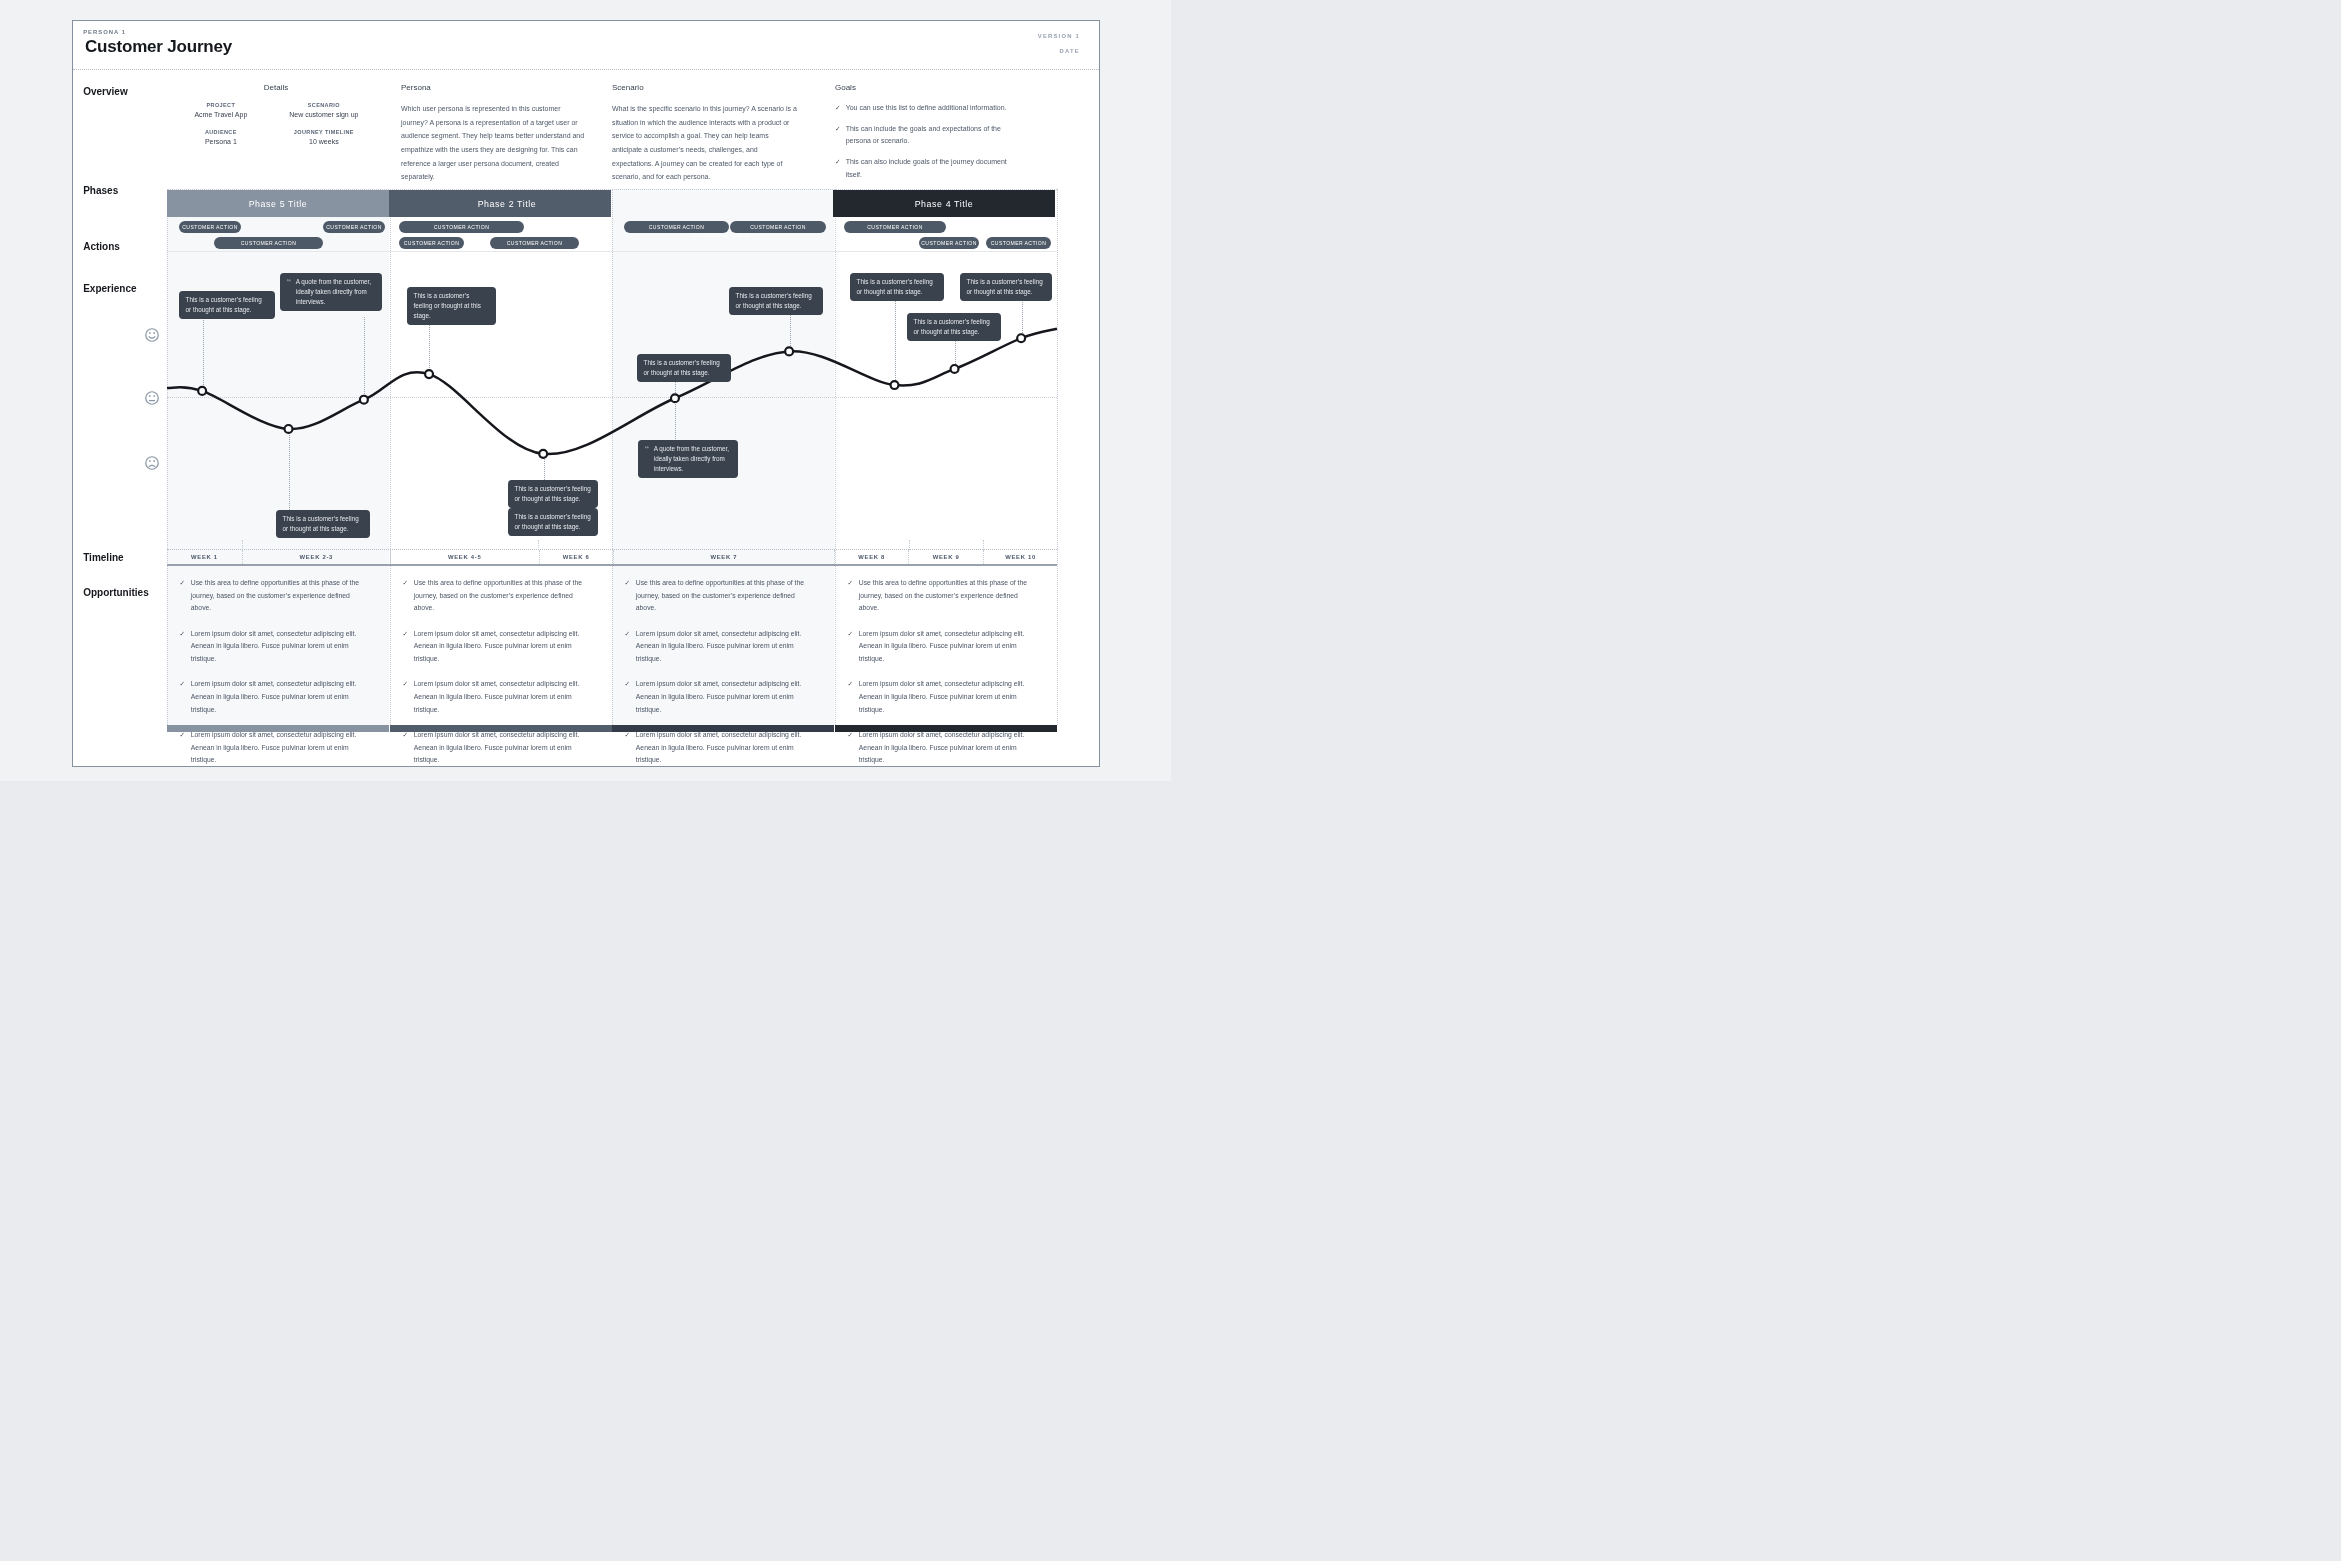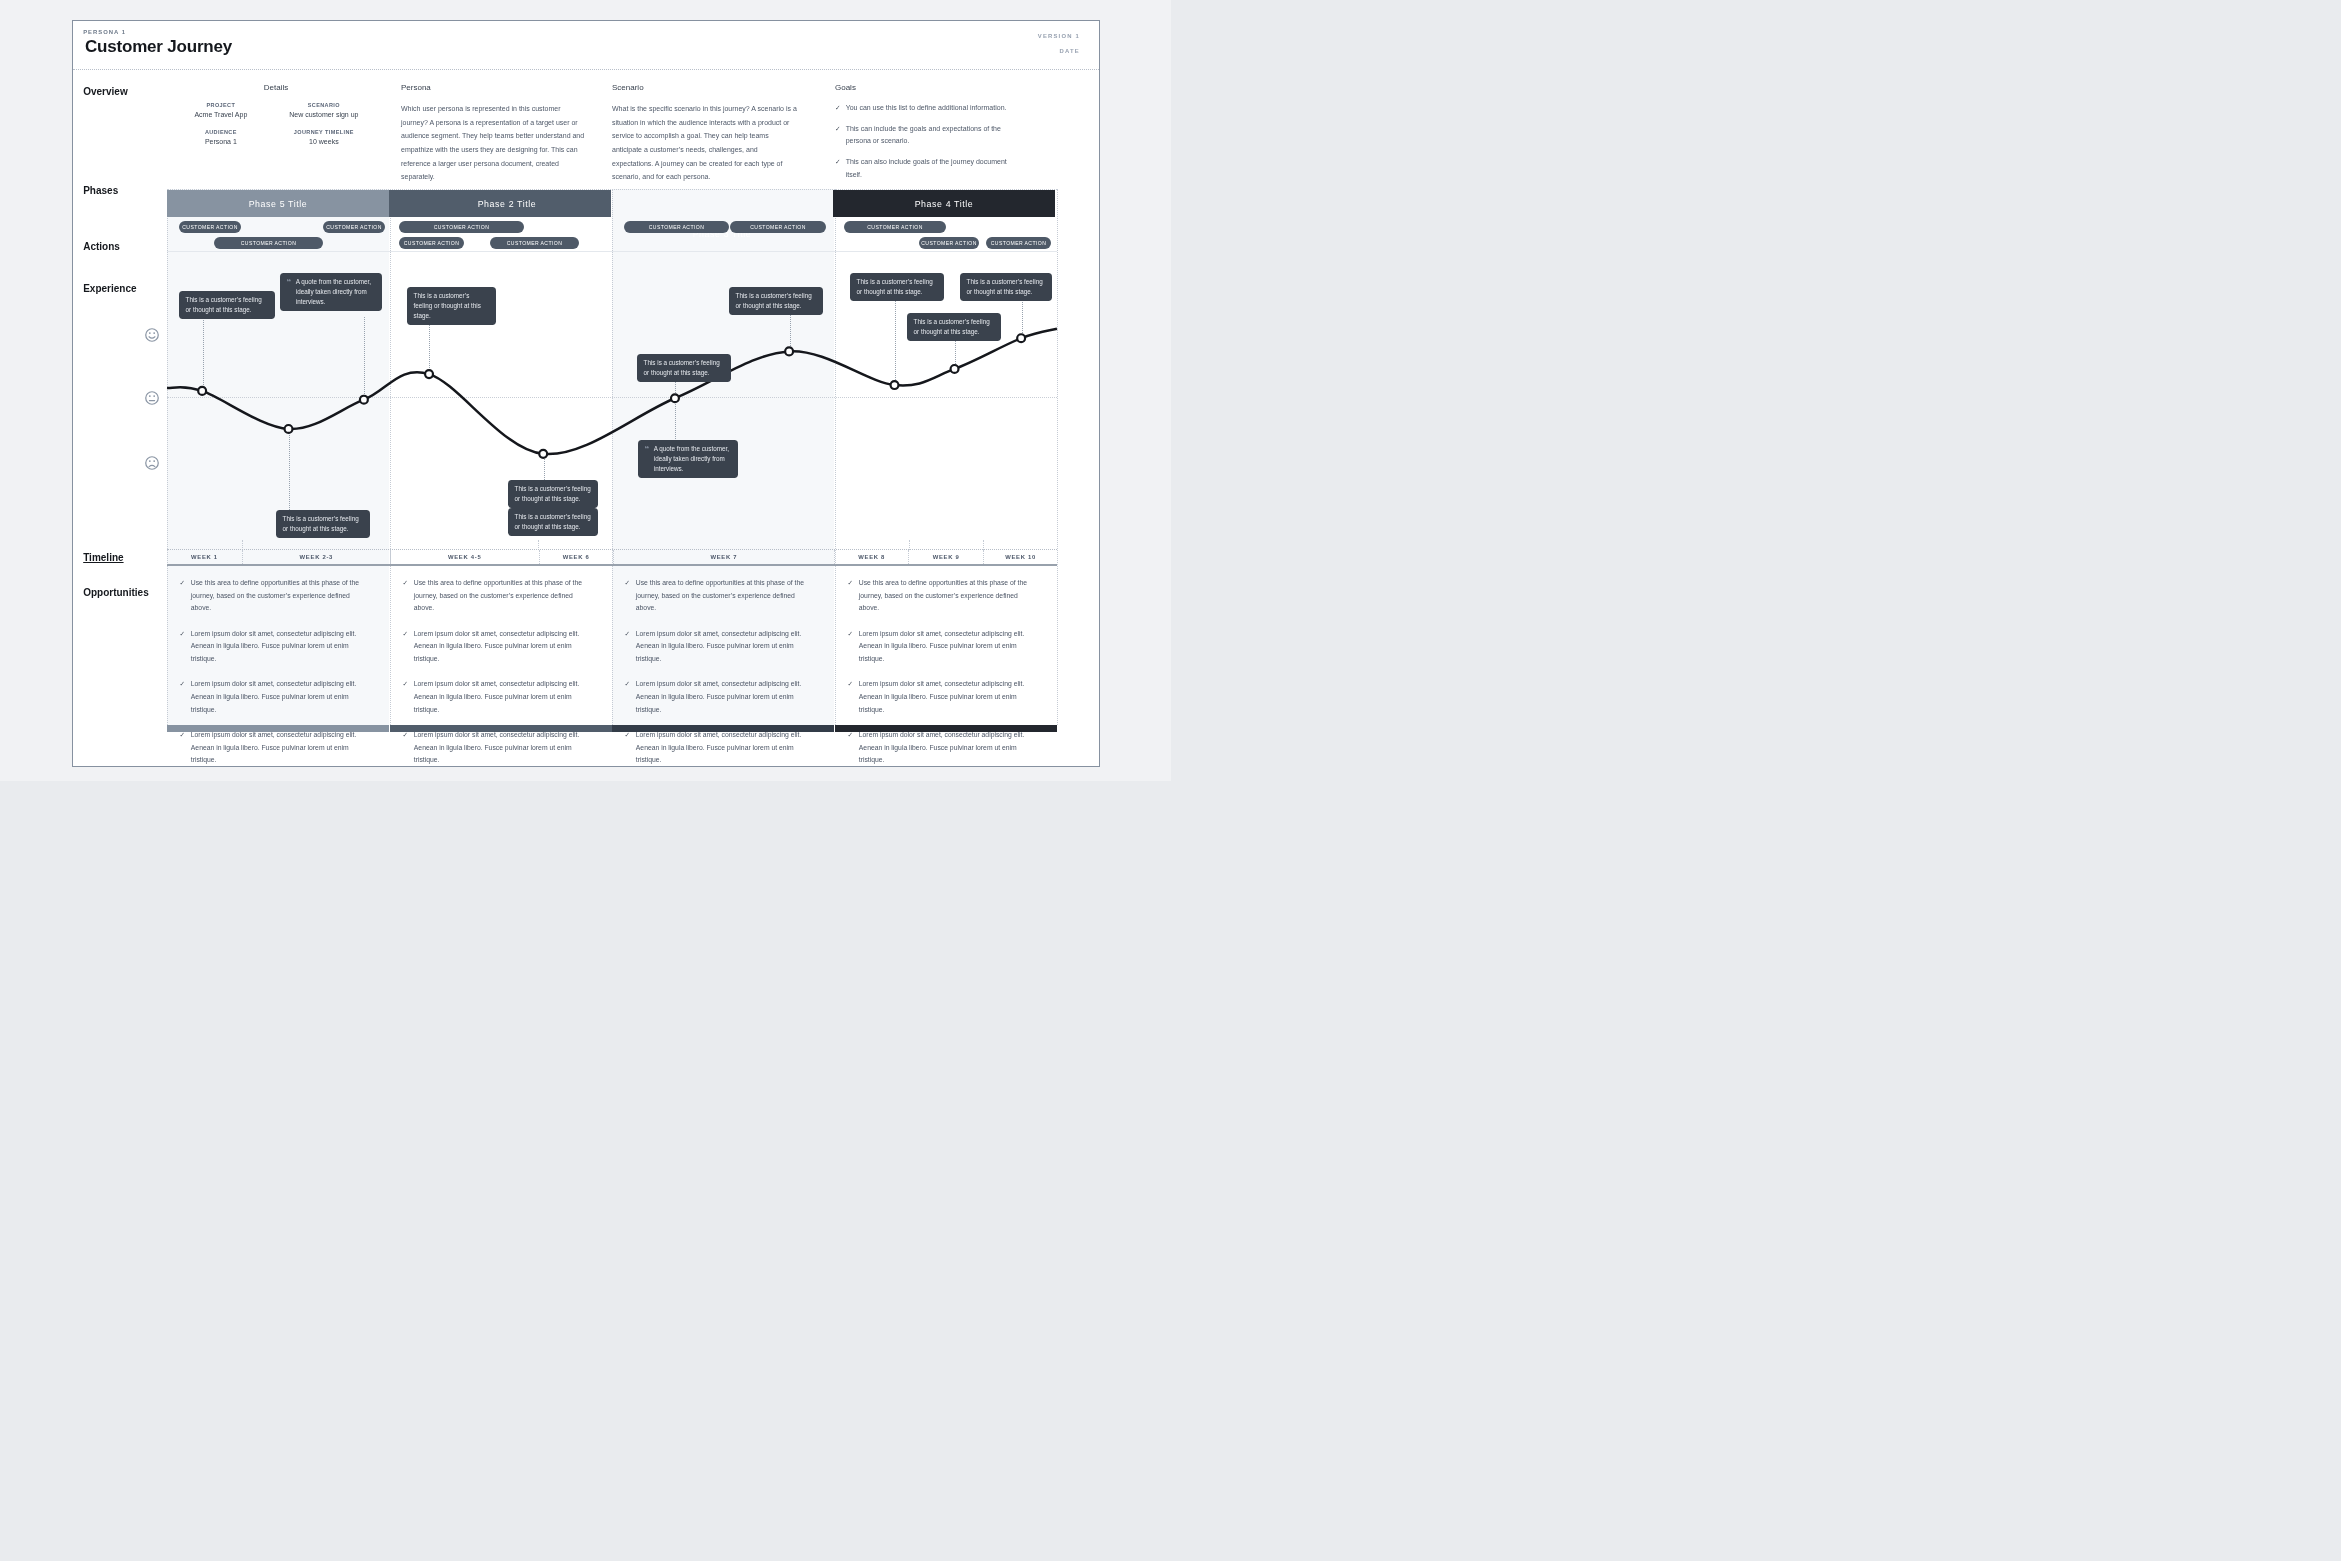--- a/index.html
+++ b/index.html
@@ -69,21 +69,21 @@
     <div class="persona-label">PERSONA 1</div>
     <div class="page-title">Customer Journey</div>
     <div class="hdr-right" style="top:11.7px;">VERSION 1</div>
     <div class="hdr-right" style="top:27px;">DATE</div>
     <div class="sep-dotted"></div>
 
     <div class="sec-label" style="top:65px;">Overview</div>
     <div class="sec-label" style="top:164px;">Phases</div>
     <div class="sec-label" style="top:220px;">Actions</div>
     <div class="sec-label" style="top:262px;">Experience</div>
-    <div class="sec-label" style="top:531px;text-decoration:underline;">Timeline</div>
+    <div class="sec-label" style="top:531px;">Timeline</div>
     <div class="sec-label" style="top:566px;">Opportunities</div>
 
     <div class="ov-col" style="left:100px;text-align:center;">
       <div class="col-heading">Details</div>
       <div class="fields" id="details-fields">
           <div>
             <div class="fieldlabel">PROJECT</div>
             <div class="fieldvalue">Acme Travel App</div>
           </div>
           <div>

